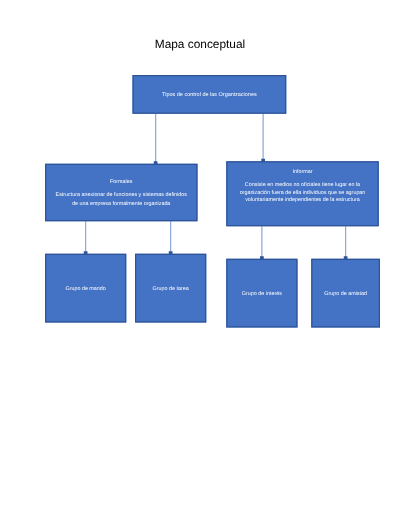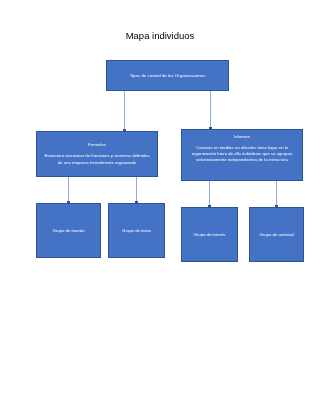--- a/index.html
+++ b/index.html
@@ -149,21 +149,21 @@
   #cap-mando { left: 67px; top: 201px; }
   #cap-tarea { left: 135px; top: 201px; }
   #cap-interes { left: 208px; top: 205px; }
   #cap-amistad { left: 275px; top: 205px; }
 </style>
 </head>
 <body>
 
 <div id="page">
 
-  <div class="doc-title">Mapa individuos</div>
+  <div class="doc-title">Mapa conceptual</div>
 
   <div class="connector" id="conn-root-formales"></div>
   <div class="connector-cap" id="cap-formales"></div>
 
   <div class="connector" id="conn-root-informar"></div>
   <div class="connector-cap" id="cap-informar"></div>
 
   <div class="connector" id="conn-formales-mando"></div>
   <div class="connector-cap" id="cap-mando"></div>
 

